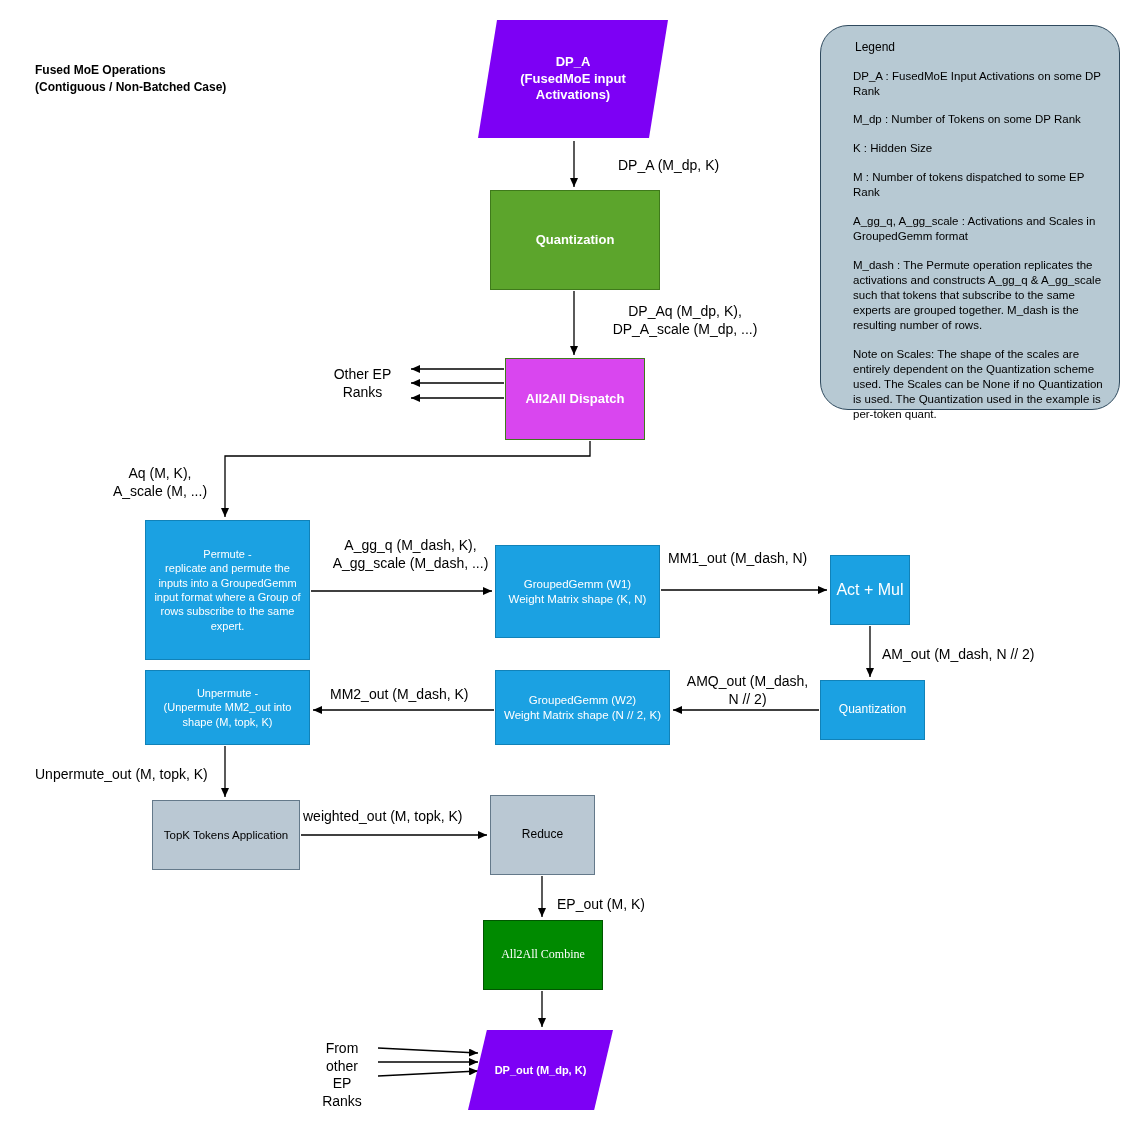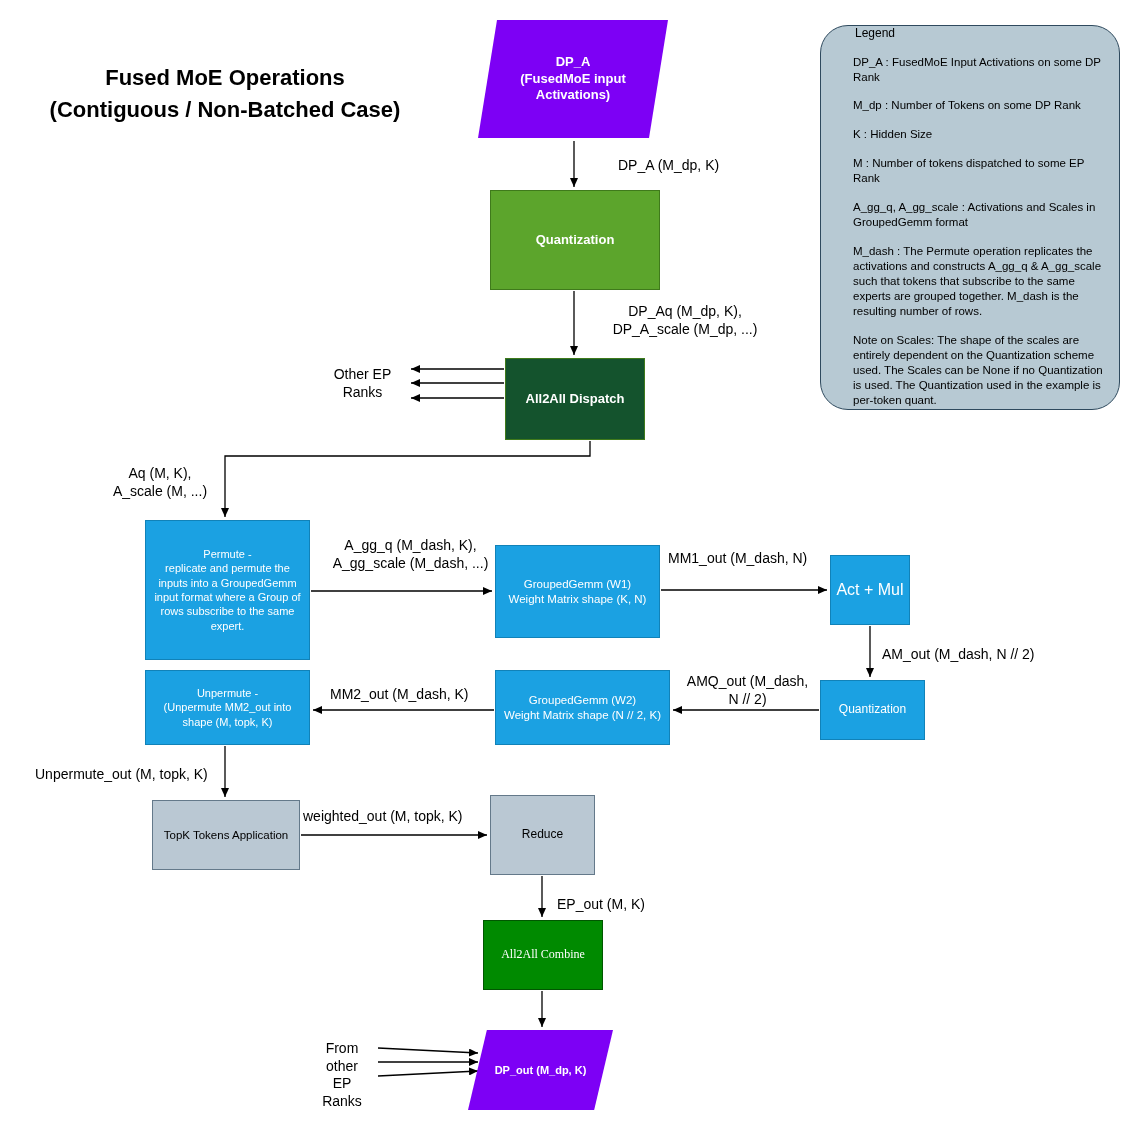--- a/index.html
+++ b/index.html
@@ -37,34 +37,33 @@
   #edges { position: absolute; left: 0; top: 0; pointer-events: none; }
   #edges line, #edges polyline { stroke: #000; stroke-width: 1.3; fill: none; }
   #legend-box {
     position: absolute;
     left: 820px; top: 25px;
     width: 300px; height: 385px;
     box-sizing: border-box;
     background: #b7c9d3;
     border: 1px solid #2f4a5e;
     border-radius: 28px;
-    padding: 0 16px 10px 16px;
+    padding: 14px 16px 10px 16px;
     font-size: 11.5px;
     line-height: 1.3;
   }
   #legend-box .legend-title {
     font-size: 12px;
     margin: 0 0 13px 18px;
   }
   #legend-box p { margin: 0 0 14px 16px; }
   #diagram-title {
     position: absolute;
     left: 35px; top: 62px; width: 380px;
-    text-align: center;
-    font-size: 22px;
+    font-size: 12px;
     font-weight: bold;
     line-height: 1.45;
     white-space: pre-line;
   }
 </style>
 </head>
 <body>
 
 <div id="canvas">
 
@@ -96,21 +95,21 @@
 
   <div id="diagram-title">Fused MoE Operations
 (Contiguous / Non-Batched Case)</div>
 
   <div class="node white" style="left: 478px; top: 20px; width: 190px; height: 118px; font-size: 13px; font-weight: bold; clip-path: polygon(10% 0px, 100% 0px, 90% 100%, 0px 100%); background-color: rgb(125, 0, 245);">DP_A
 (FusedMoE input
 Activations)</div>
 
   <div class="node white bordered-green" style="left: 490px; top: 190px; width: 170px; height: 100px; font-size: 13px; font-weight: bold; background-color: rgb(92, 165, 44);">Quantization</div>
 
-  <div class="node white bordered-green" style="left: 505px; top: 358px; width: 140px; height: 82px; font-size: 13px; font-weight: bold; background-color: #14532d;">All2All Dispatch</div>
+  <div class="node white bordered-green" style="left: 505px; top: 358px; width: 140px; height: 82px; font-size: 13px; font-weight: bold; background-color: #d946ef;">All2All Dispatch</div>
 
   <div class="node white bordered-blue" style="left: 145px; top: 520px; width: 165px; height: 140px; font-size: 11px; background-color: rgb(27, 161, 226);">Permute -
 replicate and permute the
 inputs into a GroupedGemm
 input format where a Group of
 rows subscribe to the same
 expert.</div>
 
   <div class="node white bordered-blue" style="left: 495px; top: 545px; width: 165px; height: 93px; font-size: 11.5px; background-color: rgb(27, 161, 226);">GroupedGemm (W1)
 Weight Matrix shape (K, N)</div>

